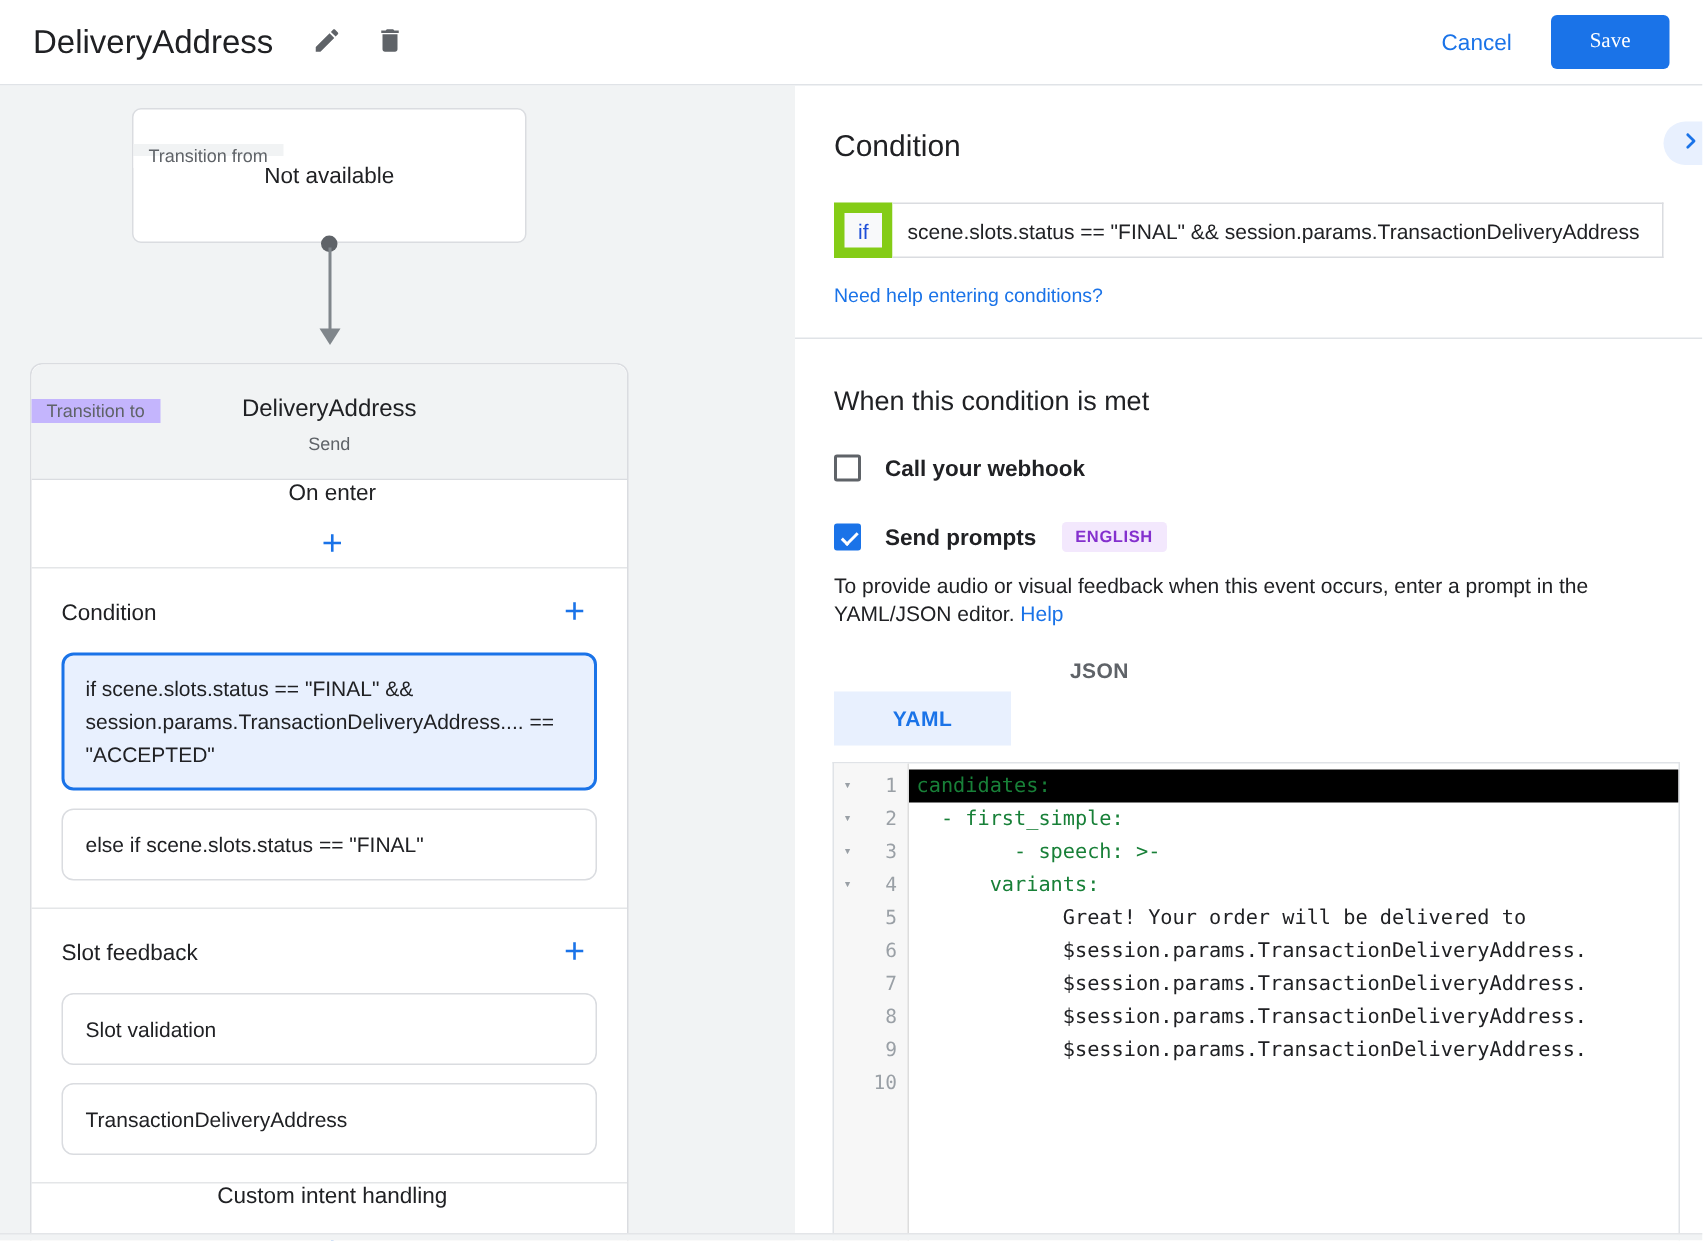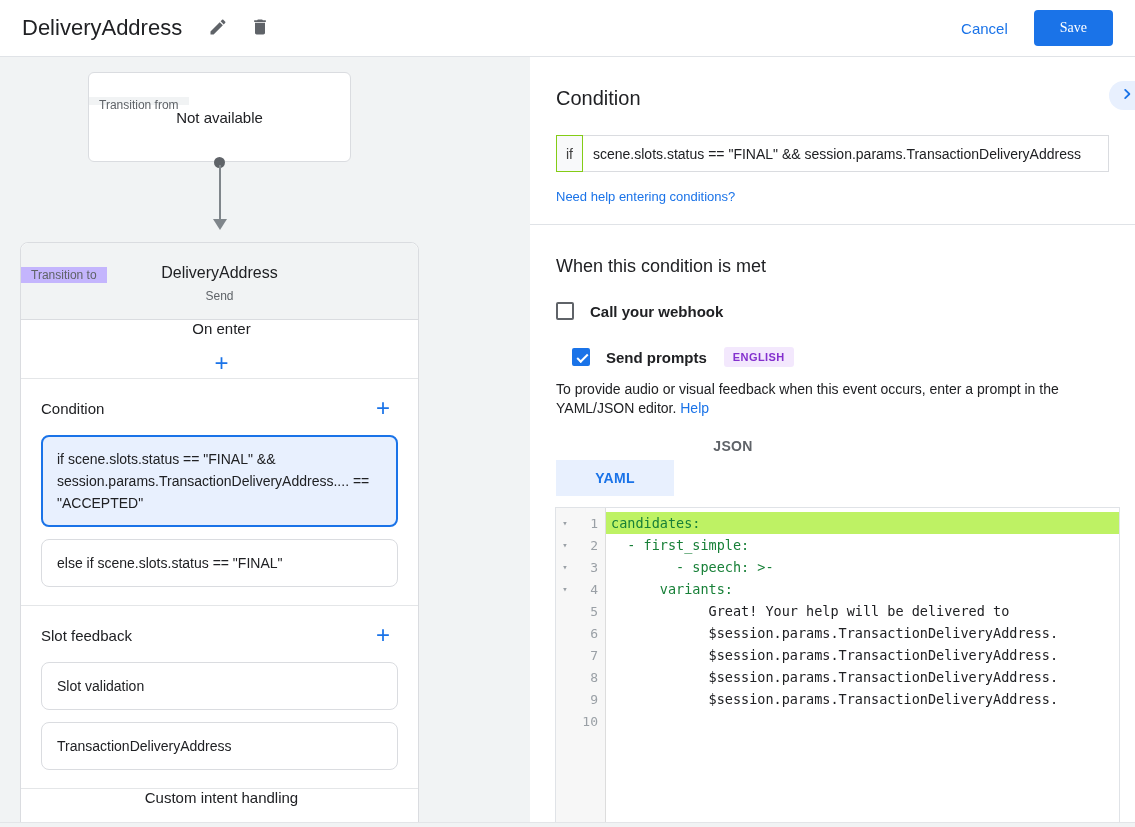--- a/index.html
+++ b/index.html
@@ -89,36 +89,36 @@
   .cond-top { padding:30px 26px 0; position:relative; }
   .cond-title { font-size:20px; font-weight:400; color:#202124; }
   .expand-pill {
     position:absolute; right:-14px; top:24px; width:40px; height:29px;
     background:#e8f0fe; border:none; border-radius:15px; cursor:pointer;
     display:flex; align-items:center; padding-left:7px;
   }
   .expand-pill svg { fill:#1a73e8; }
   .if-row { display:flex; margin-top:25px; height:37px; }
   .if-label {
-    border:1px solid #84cc16; background:#f8f9fa; color:#404040;
+    border:7px solid #84cc16; background:#f8f9fa; color:#1d4ed8;
     display:flex; align-items:center; padding:0 9px; font-size:14px; flex:none;
   }
   .if-input {
     flex:1; border:1px solid #dadce0; border-left:none; padding:0 10px;
     font-size:14px; color:#202124; font-family:inherit; outline:none;
     white-space:nowrap; overflow:hidden; min-width:0; background:#fff;
   }
   .help-link { display:inline-block; margin-top:17px; font-size:13px; color:#1a73e8; text-decoration:none; }
   .panel-divider { border-top:1px solid #e0e3e7; margin-top:19px; }
 
   
   .when-section { padding:31px 26px 0; }
   .when-title { font-size:18px; font-weight:400; color:#202124; }
   .check-row { display:flex; align-items:center; margin-top:25px; }
-  .check-row.second { margin-top:27px;margin-left:16px; }
+  .check-row.second { margin-top:27px; }
   .checkbox {
     width:18px; height:18px; border:2px solid #5f6368; border-radius:2px;
     flex:none; cursor:pointer; position:relative; background:#fff;
   }
   .checkbox.checked { background:#1a73e8; border-color:#1a73e8; }
   .checkbox.checked::after {
     content:""; position:absolute; left:3px; top:4px; width:9px; height:4px;
     border-left:2px solid #fff; border-bottom:2px solid #fff; transform:rotate(-45deg);
   }
   .check-label { font-size:15px; font-weight:700; color:#202124; margin-left:16px; }
@@ -142,21 +142,21 @@
   }
   .gutter {
     width:50px; flex:none; background:#f7f7f7; border-right:1px solid #dddddd;
     padding-top:4px;
   }
   .gutter-row { height:22px; display:flex; align-items:center; }
   .fold-arrow { width:18px; text-align:center; font-size:9px; color:#9aa0a6; cursor:pointer; }
   .line-num { flex:1; text-align:right; padding-right:7px; font-size:13px; color:#9aa0a6; }
   .code-area { flex:1; overflow:hidden; padding-top:4px; cursor:text; }
   .code-line { height:22px; line-height:22px; white-space:pre; padding-left:5px; color:#202124; }
-  .code-line.active { background:#bef264; }
+  .code-line.active { background:#000000; }
   .tok-key { color:#188038; }
 
   .bottom-strip {
     position:absolute; left:0; right:0; bottom:0; height:5px;
     background:#f1f3f4; border-top:1px solid #e3e5e8; z-index:6;
   }
 </style>
 </head>
 <body>
 
@@ -328,21 +328,21 @@
         <div class="gutter-row">
             <span class="fold-arrow"></span>
             <span class="line-num">10</span>
           </div>
       </div>
       <div class="code-area">
         <div class="code-line active"><span class="tok-key">candidates:</span><span></span></div>
         <div class="code-line"><span class="tok-key">  - first_simple:</span><span></span></div>
         <div class="code-line"><span class="tok-key">        - speech: &gt;-</span><span></span></div>
         <div class="code-line"><span class="tok-key">      variants:</span><span></span></div>
-        <div class="code-line"><span class="tok-key"></span><span>            Great! Your help will be delivered to</span></div>
+        <div class="code-line"><span class="tok-key"></span><span>            Great! Your order will be delivered to</span></div>
         <div class="code-line"><span class="tok-key"></span><span>            $session.params.TransactionDeliveryAddress.</span></div>
         <div class="code-line"><span class="tok-key"></span><span>            $session.params.TransactionDeliveryAddress.</span></div>
         <div class="code-line"><span class="tok-key"></span><span>            $session.params.TransactionDeliveryAddress.</span></div>
         <div class="code-line"><span class="tok-key"></span><span>            $session.params.TransactionDeliveryAddress.</span></div>
         <div class="code-line"><span class="tok-key"></span><span></span></div>
       </div>
     </div>
   </div>
 </div>
 

